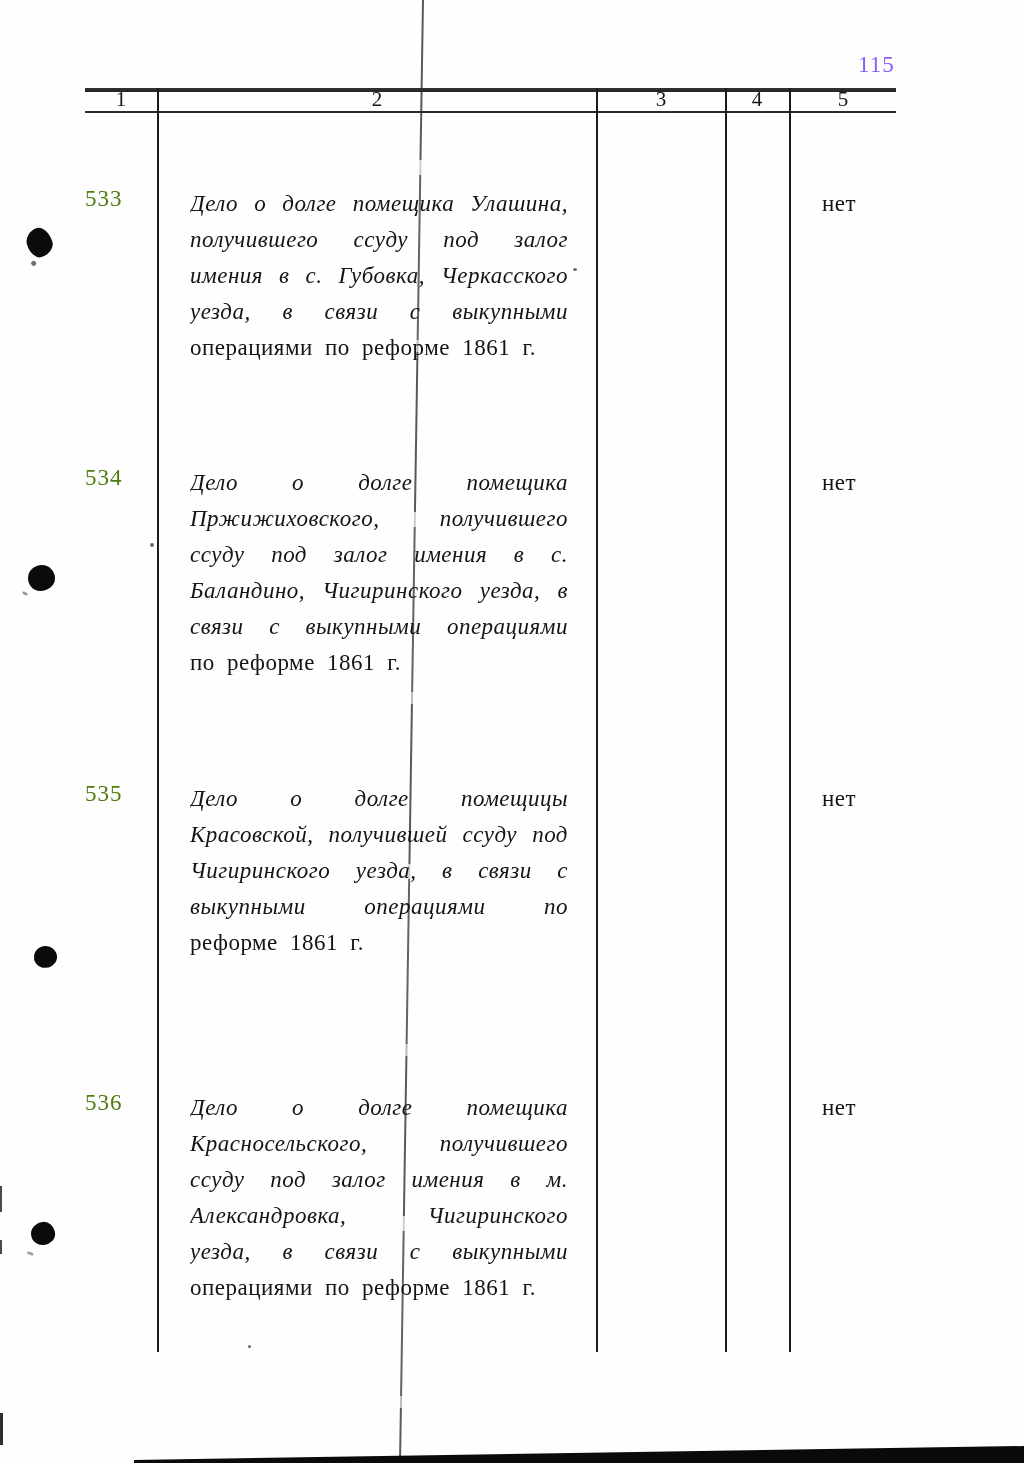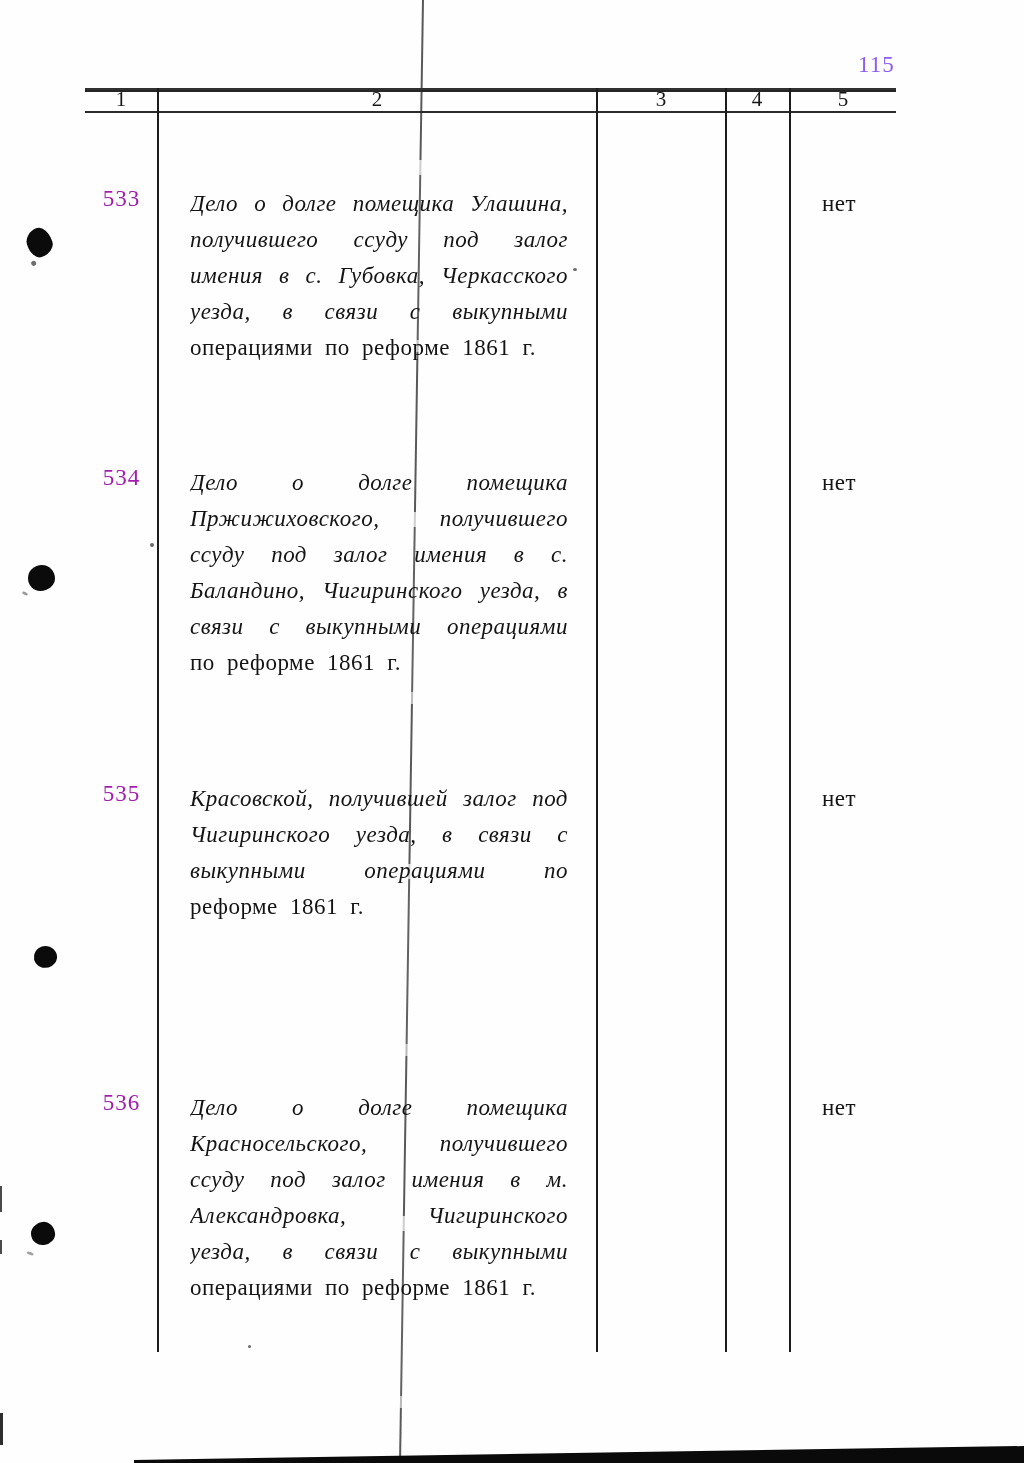--- a/index.html
+++ b/index.html
@@ -36,21 +36,21 @@
     background:repeating-linear-gradient(to bottom,
       rgba(60,60,60,.85) 0 160px,
       rgba(60,60,60,.25) 160px 175px,
       rgba(60,60,60,.8) 175px 340px,
       rgba(60,60,60,.35) 340px 352px);
   }
   
   .row{position:absolute;left:0;width:1024px;}
   .row-no{
     position:absolute;left:85px;width:73px;top:0;
-    text-align:center;font-size:23px;letter-spacing:1px;color:#a21caf;
+    font-size:23px;letter-spacing:1px;color:#4d7c0f;
   }
   .row-desc{position:absolute;left:190px;width:378px;top:0;}
   .line{
     height:36px;line-height:36px;font-size:23px;
     letter-spacing:.5px;color:#141414;overflow:hidden;
     word-spacing:6px;
   }
   .line.just{text-align:justify;text-align-last:justify;word-spacing:2px;font-style:italic;}
   .row-status{
     position:absolute;left:822px;top:0;height:36px;line-height:36px;
@@ -120,21 +120,22 @@
           <div class="line just">ссуду под залог имения в с.</div>
           <div class="line just">Баландино, Чигиринского уезда, в</div>
           <div class="line just">связи с выкупными операциями</div>
           <div class="line">по реформе 1861 г.</div>
         </div>
         <div class="row-status">нет</div>
       </div>
       <div class="row" style="top: 781px; height: 216px;">
         <div class="row-no">535</div>
         <div class="row-desc">
-          <div class="line just">Красовской, получившей залог под</div>
+          <div class="line just">Дело о долге помещицы</div>
+          <div class="line just">Красовской, получившей ссуду под</div>
           <div class="line just">Чигиринского уезда, в связи с</div>
           <div class="line just">выкупными операциями по</div>
           <div class="line">реформе 1861 г.</div>
         </div>
         <div class="row-status">нет</div>
       </div>
       <div class="row" style="top: 1090px; height: 216px;">
         <div class="row-no">536</div>
         <div class="row-desc">
           <div class="line just">Дело о долге помещика</div>

